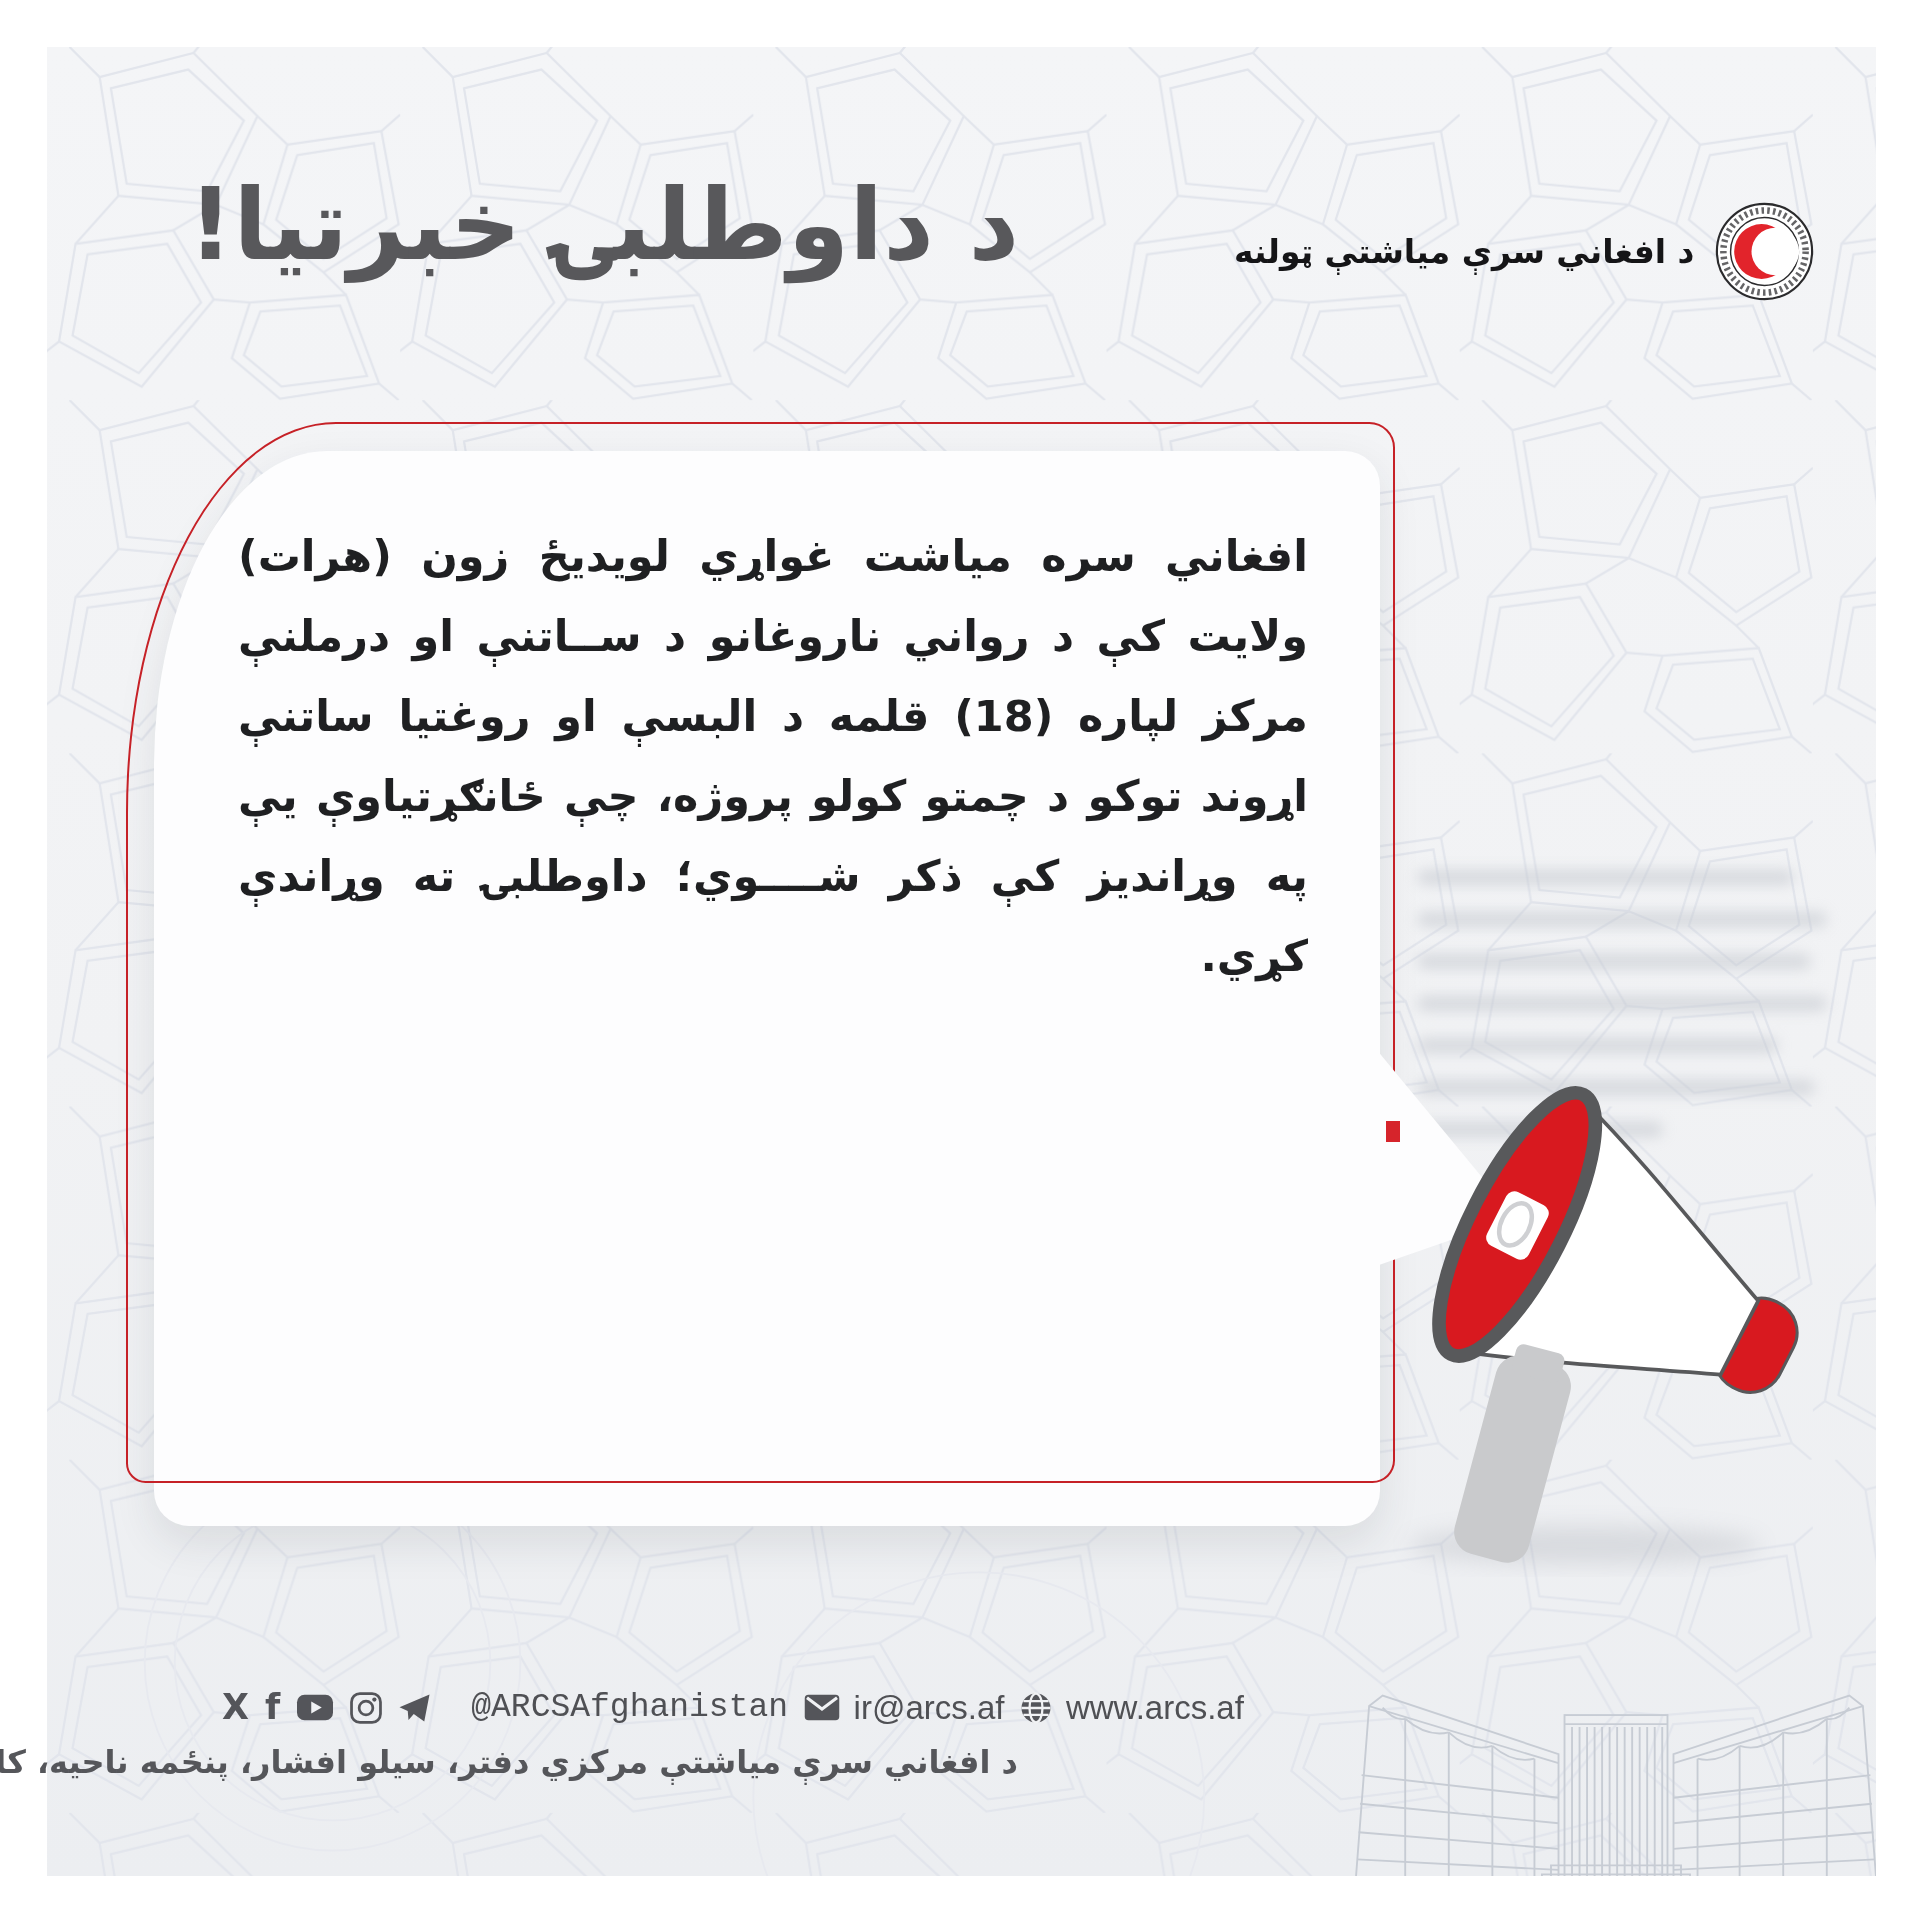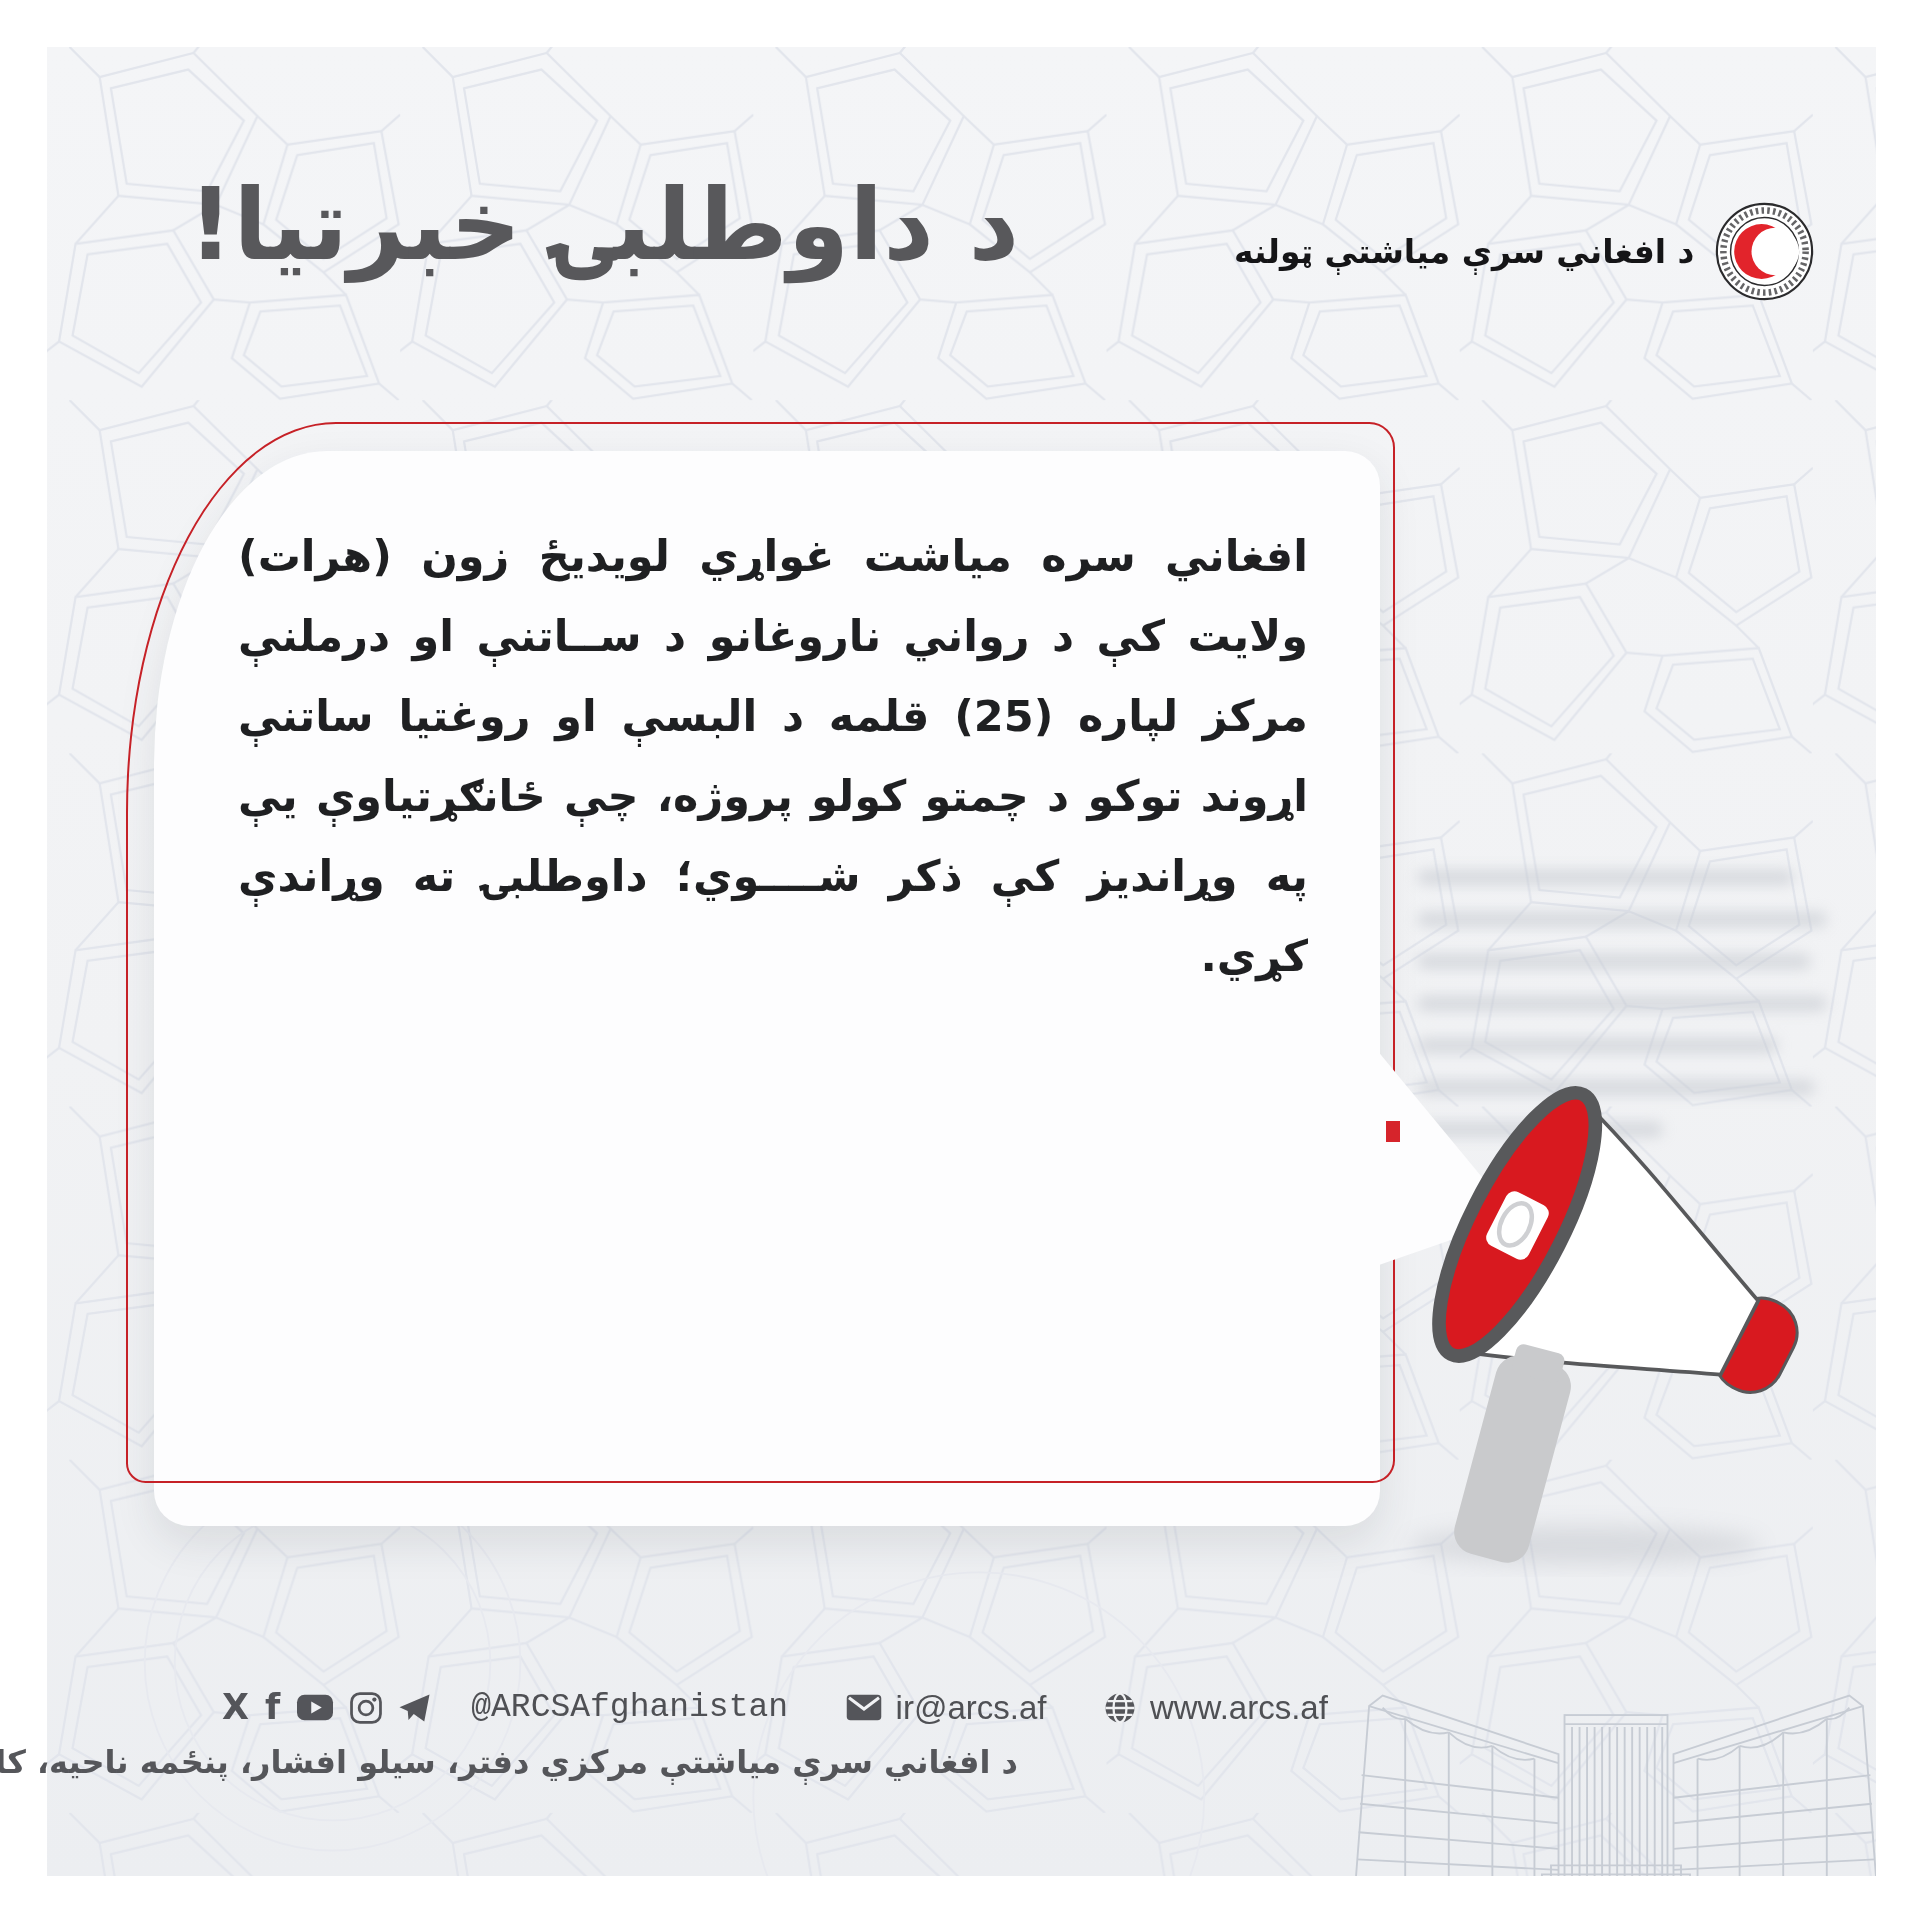--- a/index.html
+++ b/index.html
@@ -70,21 +70,21 @@
   
   .building-svg{position:absolute;left:1262px;top:1638px;width:614px;height:239px;z-index:1;}
   
   .footer-row1{
     position:absolute;left:222px;top:1688px;display:flex;align-items:center;gap:16px;z-index:5;
     color:#54555A;font-family:"Liberation Sans",sans-serif;
   }
   .soc{display:flex;align-items:center;justify-content:center;height:39px;}
   .soc-letter{font-family:"DejaVu Sans",sans-serif;font-weight:900;font-size:35px;color:#54555A;line-height:1;}
   .handle{font-size:33px;color:#4f5054;margin-left:24px;font-family:Liberation Mono, monospace;}
-  .contact{display:flex;align-items:center;gap:13.5px;margin-left:42px;}
+  .contact{display:flex;align-items:center;gap:13.5px;}
   .contact-text{font-size:33px;color:#4f5054;}
   .footer-row2{
     position:absolute;left:222px;top:1743px;width:808px;display:flex;direction:rtl;
     align-items:center;gap:12px;z-index:5;
   }
   .address-text{font-size:32px;font-weight:bold;color:#55565A;white-space:nowrap;}
 </style>
 </head>
 <body>
 
@@ -160,21 +160,21 @@
   <div class="gl" style="width:92%"></div>
   <div class="gl" style="width:100%"></div>
   <div class="gl" style="width:96%"></div>
   <div class="gl" style="width:100%"></div>
   <div class="gl" style="width:88%"></div>
   <div class="gl" style="width:97%"></div>
   <div class="gl" style="width:60%"></div>
 </div>
 
 <div class="card-content">
-  <p class="body-par">افغاني سره مياشت غواړي لويديځ زون (هرات) ولايت کې د رواني ناروغانو د ســاتنې او درملنې مرکز لپاره (25) قلمه د البسې او روغتيا ساتنې اړوند توکو د چمتو کولو پروژه، چې ځانګړتياوې يې په وړانديز کې ذکر شــــوي؛ داوطلبۍ ته وړاندې کړي.</p>
+  <p class="body-par">افغاني سره مياشت غواړي لويديځ زون (هرات) ولايت کې د رواني ناروغانو د ســاتنې او درملنې مرکز لپاره (18) قلمه د البسې او روغتيا ساتنې اړوند توکو د چمتو کولو پروژه، چې ځانګړتياوې يې په وړانديز کې ذکر شــــوي؛ داوطلبۍ ته وړاندې کړي.</p>
 
 
 </div>
 
 <svg class="megaphone-svg" viewBox="0 0 700 730" xmlns="http://www.w3.org/2000/svg">
   <defs>
     <filter id="soft" x="-60%" y="-60%" width="220%" height="220%">
       <feGaussianBlur stdDeviation="14"></feGaussianBlur>
     </filter>
   </defs>

